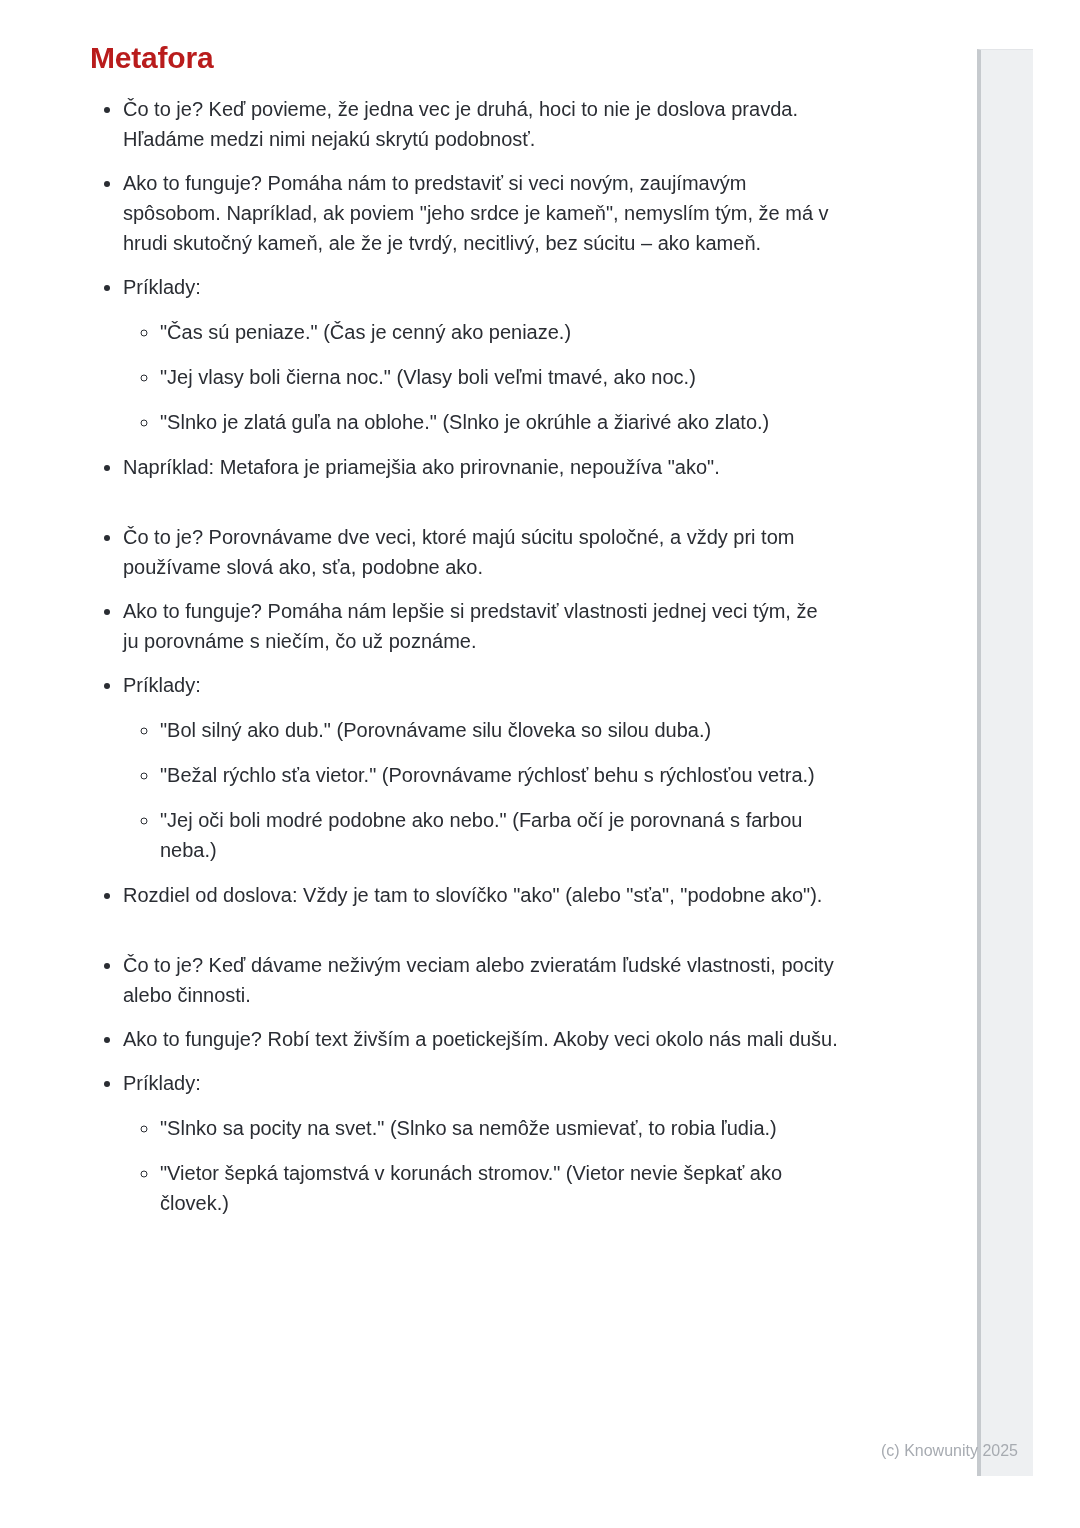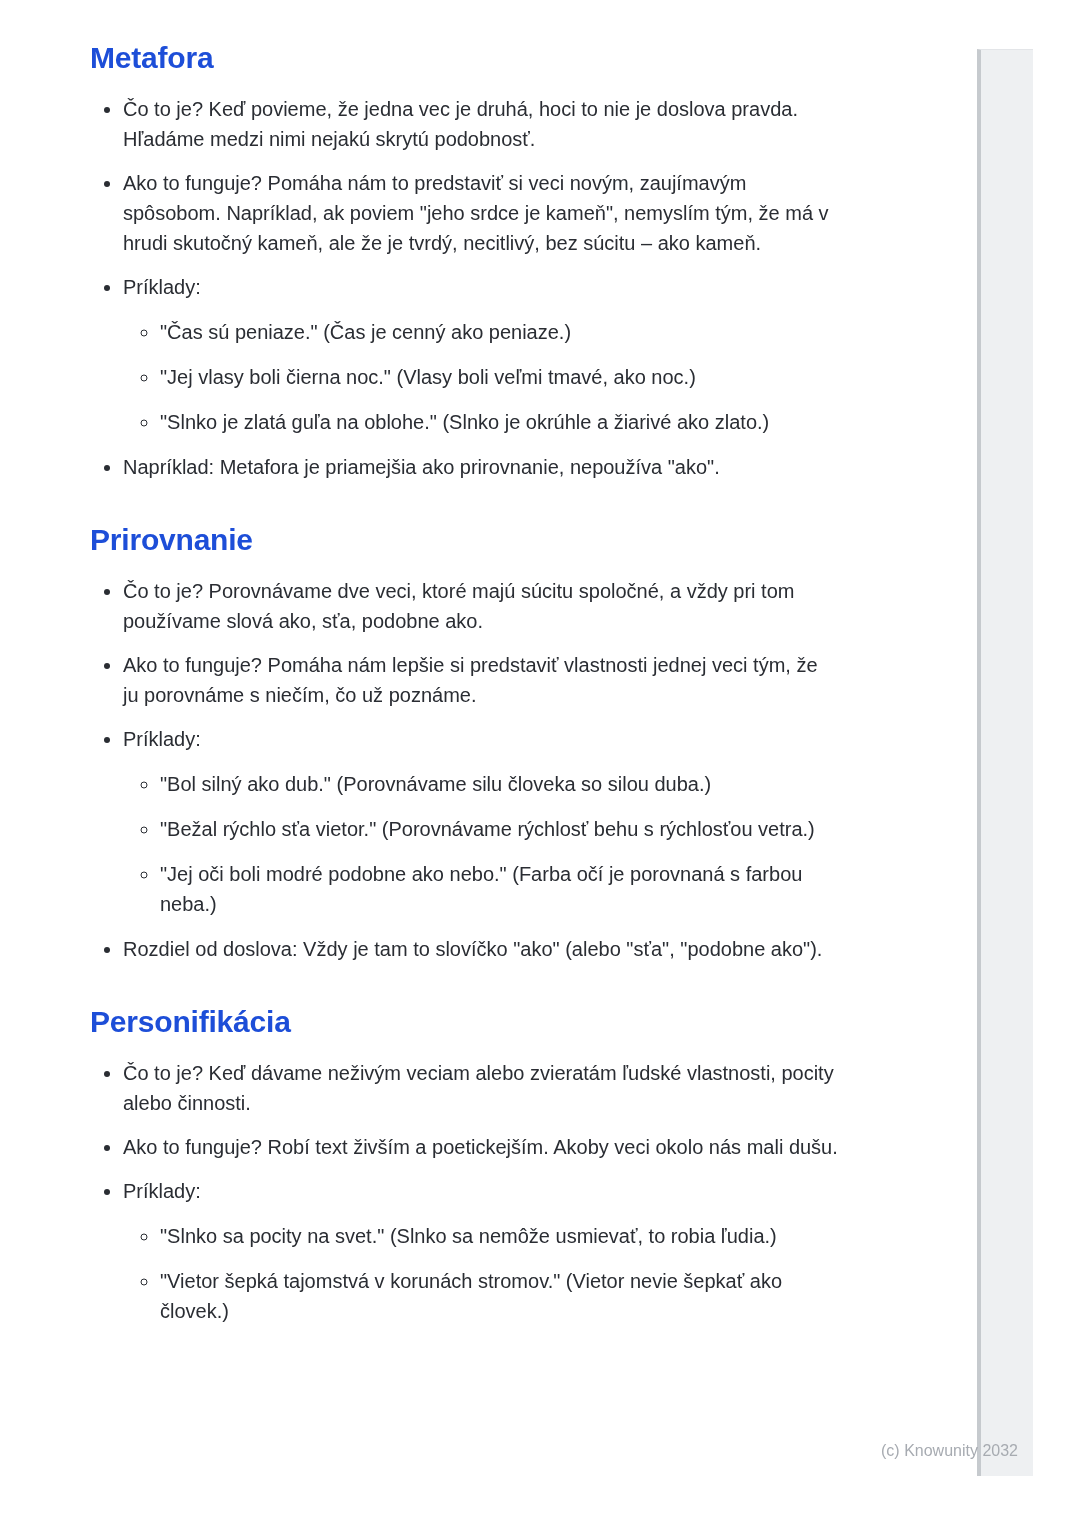--- a/index.html
+++ b/index.html
@@ -15,21 +15,21 @@
     position: absolute;
     left: 90px;
     top: 40px;
     width: 748px;
   }
   .section { margin: 0 0 8px 0; }
   .section + .section { margin-top: 40px; }
   h2.section-title {
     font-size: 30px;
     font-weight: 700;
-    color: #1d4ed8;
+    color: #b91c1c;
     letter-spacing: -0.2px;
     margin: 0 0 18px 0;
     line-height: 36px;
   }
   ul.l1 {
     list-style: disc outside;
     padding-left: 33px;
     font-size: 20px;
     line-height: 30px;
   }
@@ -75,40 +75,38 @@
         <li><span class="seg-b">Ako to funguje?</span><span class="seg-n"> Pomáha nám to predstaviť si veci novým, zaujímavým spôsobom. Napríklad, ak poviem "jeho srdce je kameň", nemyslím tým, že má v hrudi skutočný kameň, ale že je tvrdý, necitlivý, bez súcitu – ako kameň.</span></li>
         <li><span class="seg-b">Príklady:</span><ul class="l2">
             <li><span class="seg-n">"Čas sú peniaze." (Čas je cenný ako peniaze.)</span></li>
             <li><span class="seg-n">"Jej vlasy boli čierna noc." (Vlasy boli veľmi tmavé, ako noc.)</span></li>
             <li><span class="seg-n">"Slnko je zlatá guľa na oblohe." (Slnko je okrúhle a žiarivé ako zlato.)</span></li>
           </ul></li>
         <li><span class="seg-b">Napríklad:</span><span class="seg-n"> Metafora je priamejšia ako prirovnanie, nepoužíva "ako".</span></li>
       </ul>
     </section>
     <section class="section">
-      <h2 class="section-title">Prirovnanie</h2>
       <ul class="l1">
         <li><span class="seg-b">Čo to je?</span><span class="seg-n"> Porovnávame dve veci, ktoré majú súcitu spoločné, a vždy pri tom používame slová </span><span class="seg-i">ako</span><span class="seg-n">, </span><span class="seg-i">sťa</span><span class="seg-n">, </span><span class="seg-i">podobne ako</span><span class="seg-n">.</span></li>
         <li><span class="seg-b">Ako to funguje?</span><span class="seg-n"> Pomáha nám lepšie si predstaviť vlastnosti jednej veci tým, že ju porovnáme s niečím, čo už poznáme.</span></li>
         <li><span class="seg-b">Príklady:</span><ul class="l2">
             <li><span class="seg-n">"Bol silný </span><span class="seg-i">ako</span><span class="seg-n"> dub." (Porovnávame silu človeka so silou duba.)</span></li>
             <li><span class="seg-n">"Bežal rýchlo </span><span class="seg-i">sťa</span><span class="seg-n"> vietor." (Porovnávame rýchlosť behu s rýchlosťou vetra.)</span></li>
             <li><span class="seg-n">"Jej oči boli modré </span><span class="seg-i">podobne ako</span><span class="seg-n"> nebo." (Farba očí je porovnaná s farbou neba.)</span></li>
           </ul></li>
         <li><span class="seg-b">Rozdiel od doslova:</span><span class="seg-n"> Vždy je tam to slovíčko "ako" (alebo "sťa", "podobne ako").</span></li>
       </ul>
     </section>
     <section class="section">
-      <h2 class="section-title">Personifikácia</h2>
       <ul class="l1">
         <li><span class="seg-b">Čo to je?</span><span class="seg-n"> Keď dávame neživým veciam alebo zvieratám ľudské vlastnosti, pocity alebo činnosti.</span></li>
         <li><span class="seg-b">Ako to funguje?</span><span class="seg-n"> Robí text živším a poetickejším. Akoby veci okolo nás mali dušu.</span></li>
         <li><span class="seg-b">Príklady:</span><ul class="l2">
             <li><span class="seg-n">"Slnko sa </span><span class="seg-i">pocity</span><span class="seg-n"> na svet." (Slnko sa nemôže usmievať, to robia ľudia.)</span></li>
             <li><span class="seg-n">"Vietor </span><span class="seg-i">šepká</span><span class="seg-n"> tajomstvá v korunách stromov." (Vietor nevie šepkať ako človek.)</span></li>
           </ul></li>
       </ul>
     </section>
   </main>
 
 <div class="scroll-strip"></div>
 
-<div class="watermark">(c) Knowunity 2032</div>
+<div class="watermark">(c) Knowunity 2025</div>
 
 </body></html>

